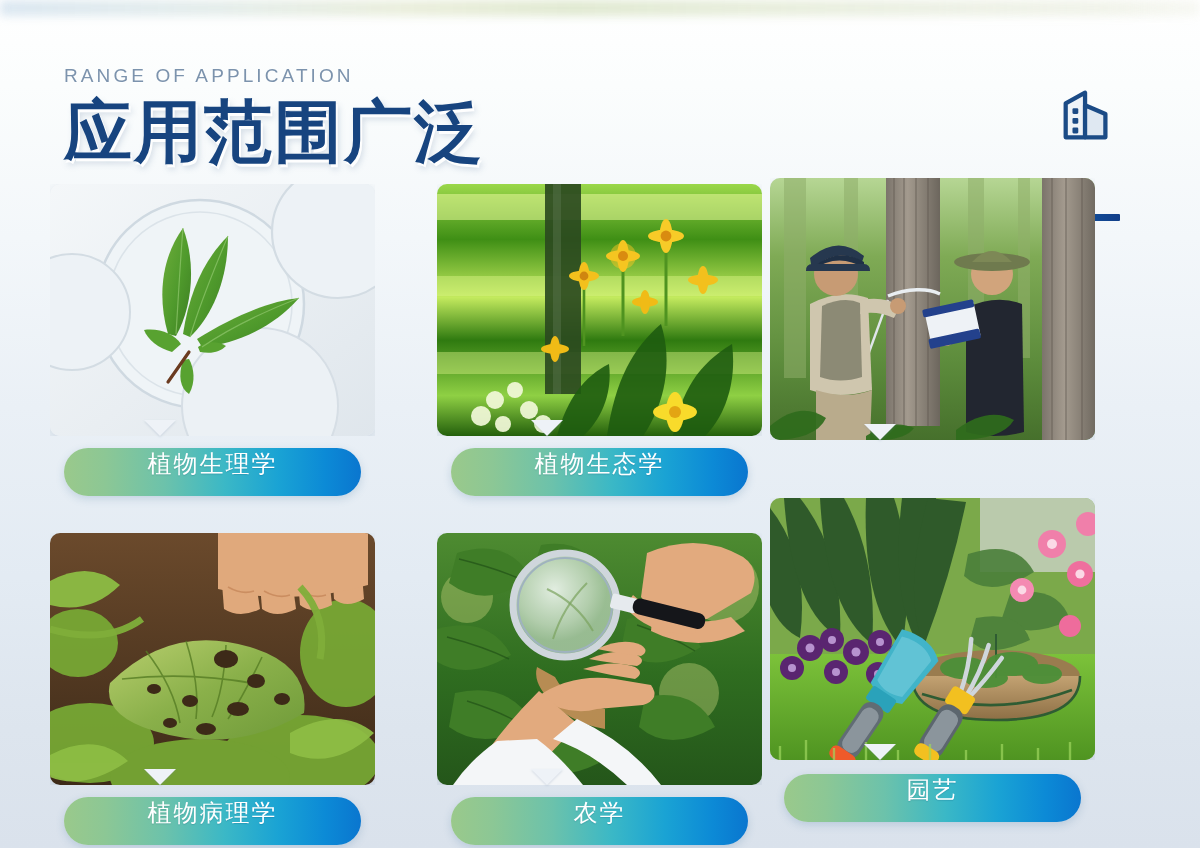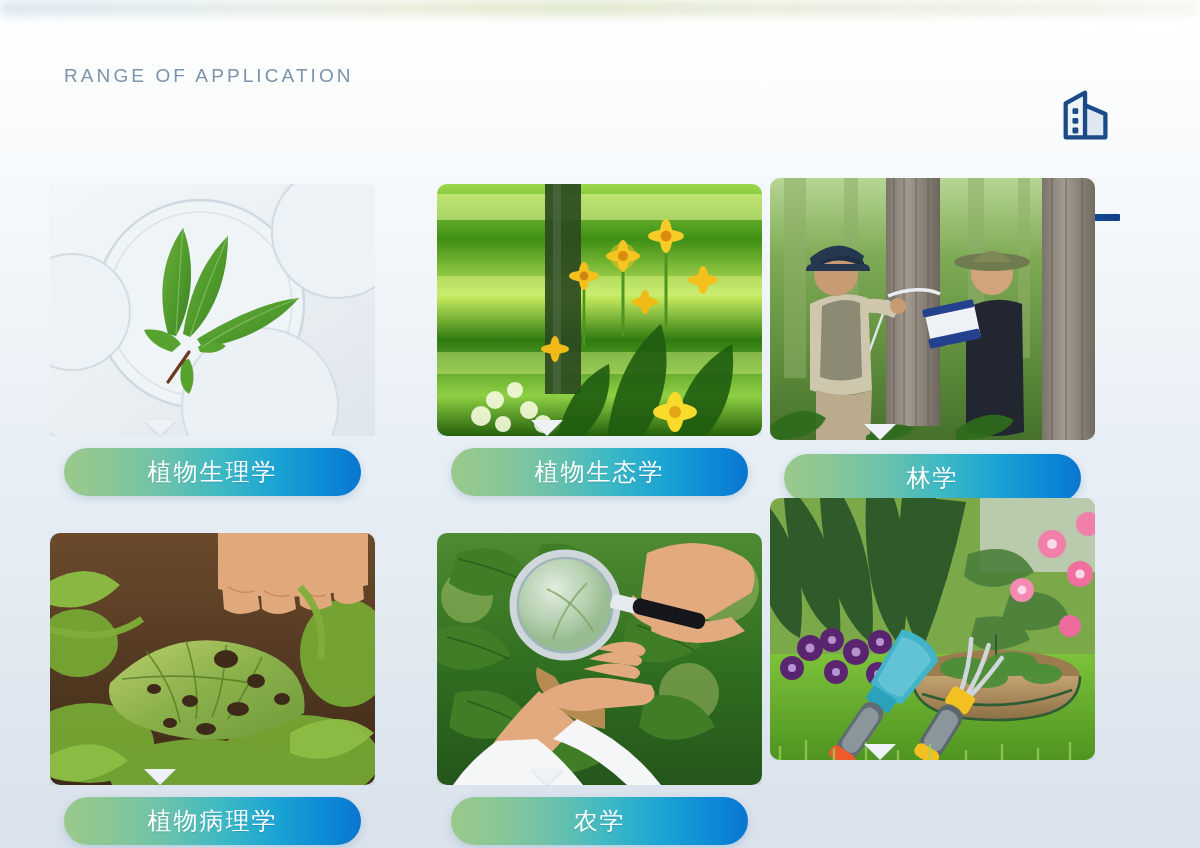--- a/index.html
+++ b/index.html
@@ -167,21 +167,21 @@
   .pill {
     position: absolute;
     left: 14px;
     width: 297px;
     height: 48px;
     border-radius: 24px;
     background: linear-gradient(90deg,
       #9ac98b 0%, #8cc795 14%, #6cc2ab 34%,
       #3bb8c6 54%, #1aa3d4 72%, #0c8ad6 88%, #0a76cf 100%);
     display: flex;
-    align-items: center;
+    align-items: flex-start;
     justify-content: center;
     color: #ffffff;
     font-size: 24px;
     letter-spacing: 2px;
     font-weight: 400;
     box-shadow: 0 3px 9px rgba(70,120,160,0.22);
     text-shadow: 0 1px 1px rgba(0,60,100,0.18);
   }
   .pill-1 { top: 264px; }
   .pill-c3 { top: 276px; }
@@ -194,20 +194,21 @@
 <body>
 
 <div class="page">
 
   <div class="top-haze"></div>
 
   <div class="header">
 
     <div class="kicker">RANGE OF APPLICATION</div>
 
+    <div class="title">应用范围广泛</div>
 
     <div class="corner-icon">
       <svg viewBox="0 0 64 64" aria-hidden="true">
         <path d="M10 20 L30 9 L30 55 L10 55 Z" fill="#eef3f8" stroke="#1b4b86" stroke-width="4.4" stroke-linejoin="round"></path>
         <path d="M30 22 L51 31 L51 55 L30 55 Z" fill="#dfe8f2" stroke="#1b4b86" stroke-width="4.4" stroke-linejoin="round"></path>
         <rect x="17" y="25" width="6" height="6" rx="1.2" fill="#1b4b86"></rect>
         <rect x="17" y="35" width="6" height="6" rx="1.2" fill="#1b4b86"></rect>
         <rect x="17" y="45" width="6" height="6" rx="1.2" fill="#1b4b86"></rect>
       </svg>
     </div>
@@ -422,23 +423,20 @@
             </g>
             <g fill="#2f6c1d" opacity=".92">
               <path d="M0 248 q30 -26 56 -8 -10 22 -56 22 z"></path>
               <path d="M186 252 q32 -24 58 -10 -12 20 -58 20 z"></path>
               <path d="M96 258 q26 -18 48 -8 -10 14 -48 12 z"></path>
             </g>
           </svg>
         </div>
       </div>
       <div class="notch" style="top:246px;"></div>
-      <div class="pill pill-c3">
-        <span>林学</span>
-      </div>
     </div>
 
     <div class="card col-1 r2">
       <div class="thumb">
         <div class="scene">
           <svg viewBox="0 0 325 252" preserveAspectRatio="xMidYMid slice">
             <defs>
               <linearGradient id="soilg" x1="0" y1="0" x2="0" y2="1">
                 <stop offset="0%" stop-color="#6b4a2c"></stop>
                 <stop offset="100%" stop-color="#3d2a18"></stop>
@@ -687,16 +685,19 @@
                 <path d="M160 246 v16"></path>
                 <path d="M196 252 v10"></path>
                 <path d="M232 246 v16"></path>
               <path d="M268 250 v12"></path>
                 <path d="M300 244 v18"></path>
             </g>
           </svg>
         </div>
       </div>
       <div class="notch" style="top:246px;"></div>
+      <div class="pill pill-c3">
+        <span>园艺</span>
+      </div>
     </div>
 
   </div>
 </div>
 
 </body></html>

